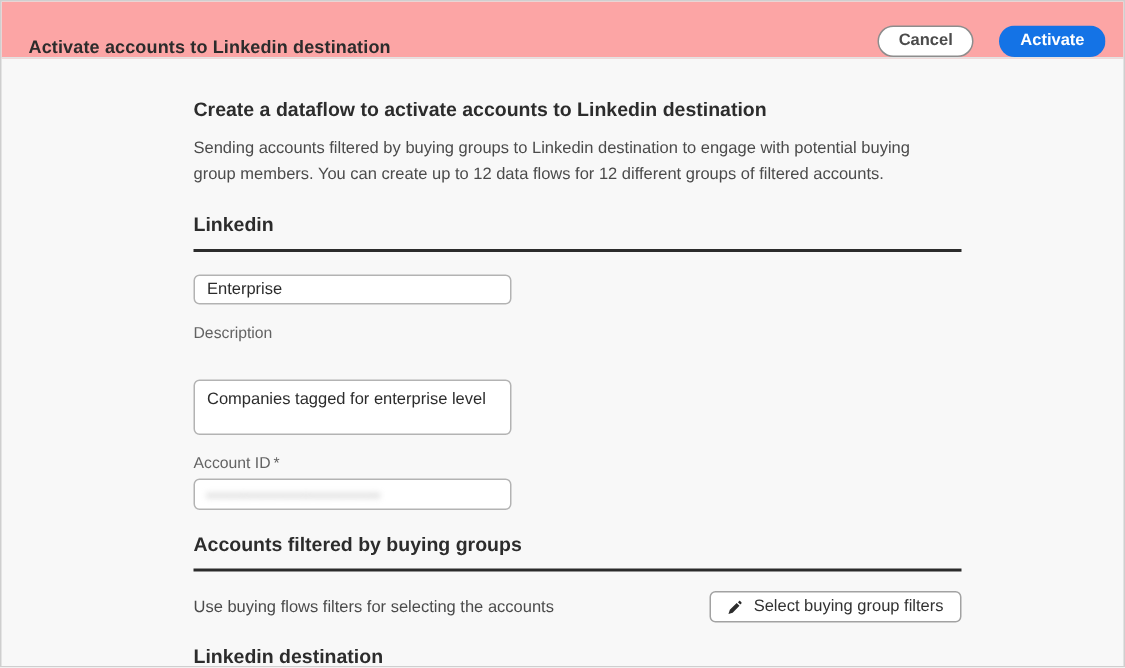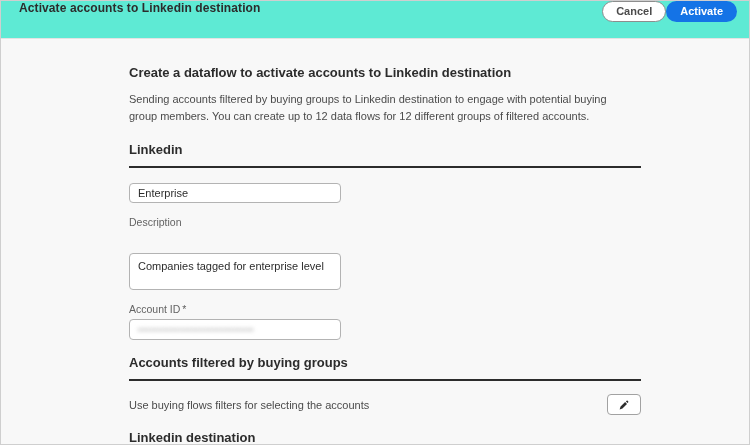--- a/index.html
+++ b/index.html
@@ -10,34 +10,34 @@
     width: 750px; height: 445px;
     border: 1px solid #cfcfcf;
     background: #f8f8f8;
     overflow: hidden;
     position: relative;
   }
 
   
   .topbar {
     height: 38px;
-    background: #5eead4;
+    background: #fca5a5;
     border-bottom: 1px solid #e3e3e3;
     display: flex;
-    align-items: flex-start;
+    align-items: flex-end;
     justify-content: space-between;
     padding: 0 12px 0 18px;
   }
   .topbar-title {
     font-size: 12px;
     font-weight: bold;
     color: #2c2c2c;
     letter-spacing: 0.1px;
   }
-  .topbar-actions { display: flex; gap: 0; align-items: center; }
+  .topbar-actions { display: flex; gap: 17px; align-items: center; }
   .btn-pill {
     height: 21px;
     padding: 0 13px;
     border-radius: 11px;
     font-size: 11px;
     font-weight: bold;
     font-family: "Liberation Sans", sans-serif;
     display: inline-flex;
     align-items: center;
     cursor: pointer;
@@ -211,20 +211,21 @@
       <hr class="section-divider">
 
       <div class="section-row">
         <span class="row-hint">Use buying flows filters for selecting the accounts</span>
         <button class="btn-outline">
           <span class="pencil-icon">
             <svg width="10" height="10" viewBox="0 0 16 16" fill="#2c2c2c" xmlns="http://www.w3.org/2000/svg">
               <path d="M14.8 2.3l-1.1-1.1c-.4-.4-1-.4-1.4 0l-1.2 1.2 2.5 2.5 1.2-1.2c.4-.4.4-1 0-1.4zM2.5 10.5L1 15l4.5-1.5 7.3-7.3-3-3-7.3 7.3z"></path>
             </svg>
           </span>
+          <span>Select buying group filters</span>
         </button>
       </div>
     </div>
 
     <div class="section-block">
       <h2 class="section-heading">Linkedin destination</h2>
 
     </div>
 
   </div>

